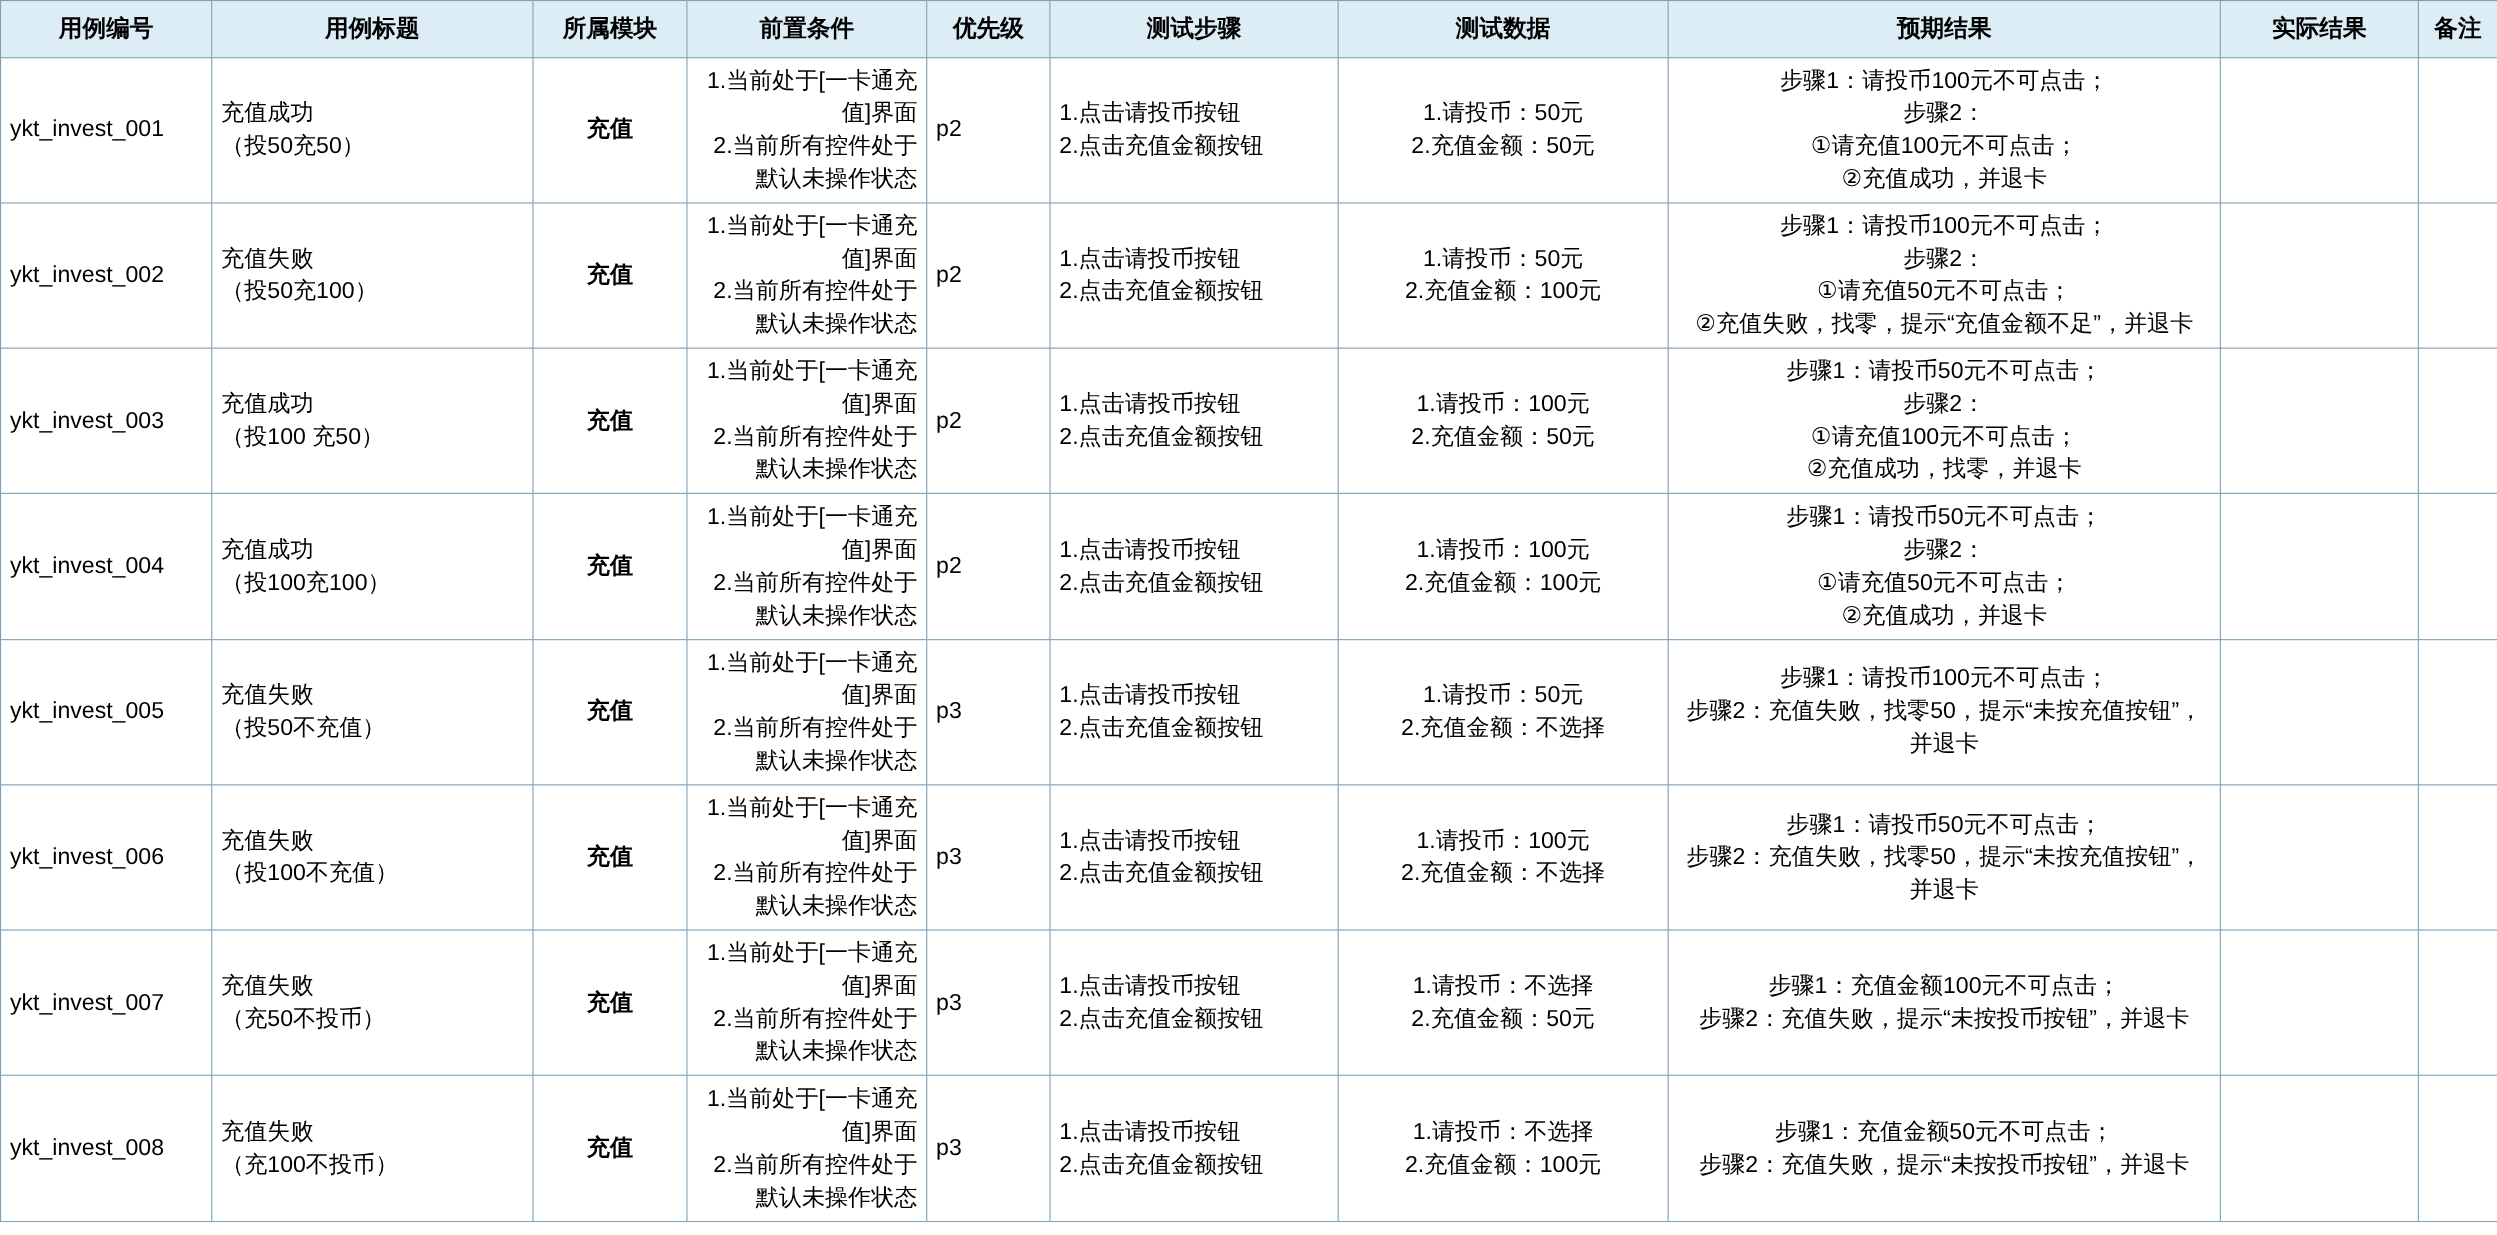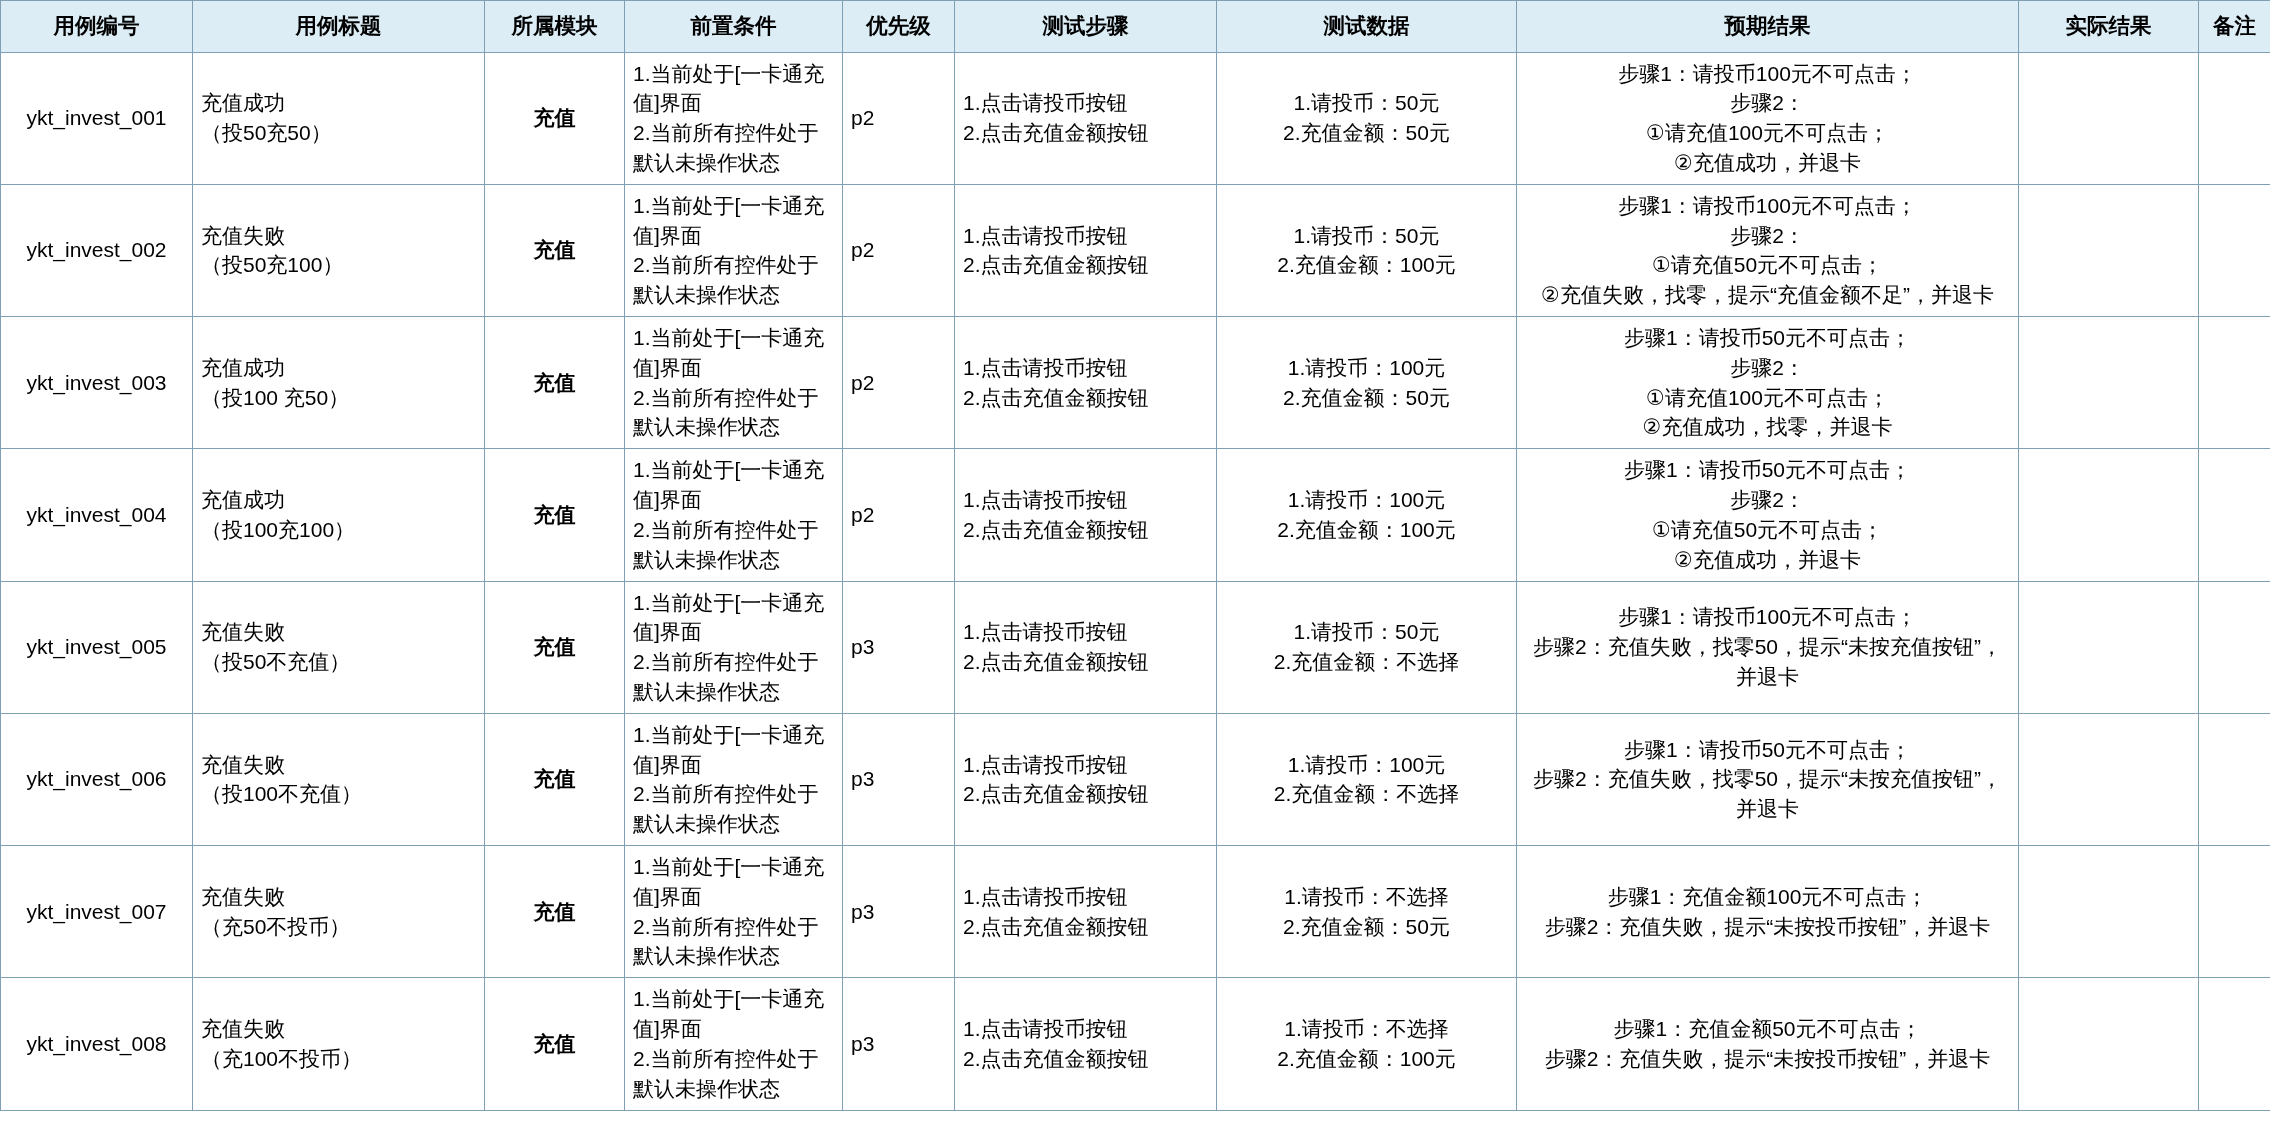--- a/index.html
+++ b/index.html
@@ -47,24 +47,24 @@
   col.c-title   { width: 292px; }
   col.c-module  { width: 140px; }
   col.c-pre     { width: 218px; }
   col.c-pri     { width: 112px; }
   col.c-steps   { width: 262px; }
   col.c-data    { width: 300px; }
   col.c-expect  { width: 502px; }
   col.c-actual  { width: 180px; }
   col.c-remark  { width: 72px; }
 
-  td.cell-id      { text-align: center; }
+  td.cell-id      { }
   td.cell-title   { }
   td.cell-module  { text-align: center; font-weight: bold; }
-  td.cell-pre     { text-align: left; vertical-align: middle; }
+  td.cell-pre     { text-align: right; vertical-align: middle; }
   td.cell-pri     { text-align: left; }
   td.cell-steps   { text-align: left; }
   td.cell-data    { text-align: center; }
   td.cell-expect  { text-align: center; vertical-align: middle; }
   td.cell-actual  { text-align: left; }
   td.cell-remark  { text-align: left; }
 
   .row-tall td { height: 92px; }
 </style>
 </head>

